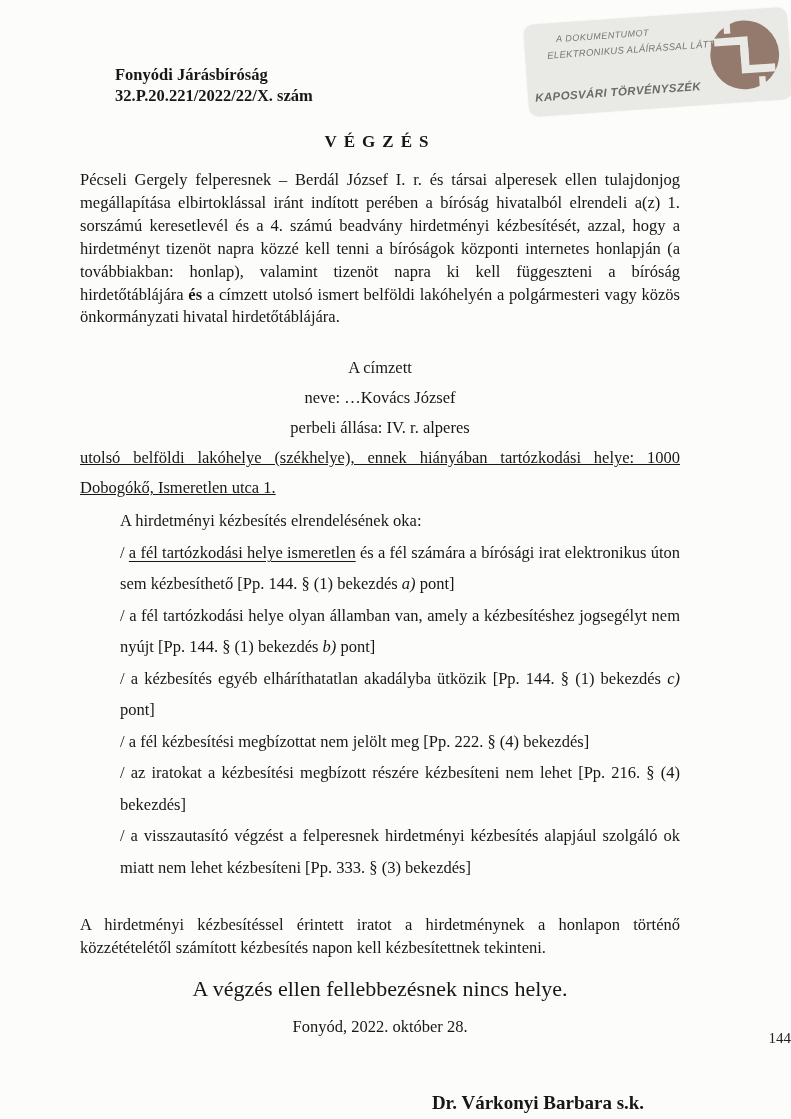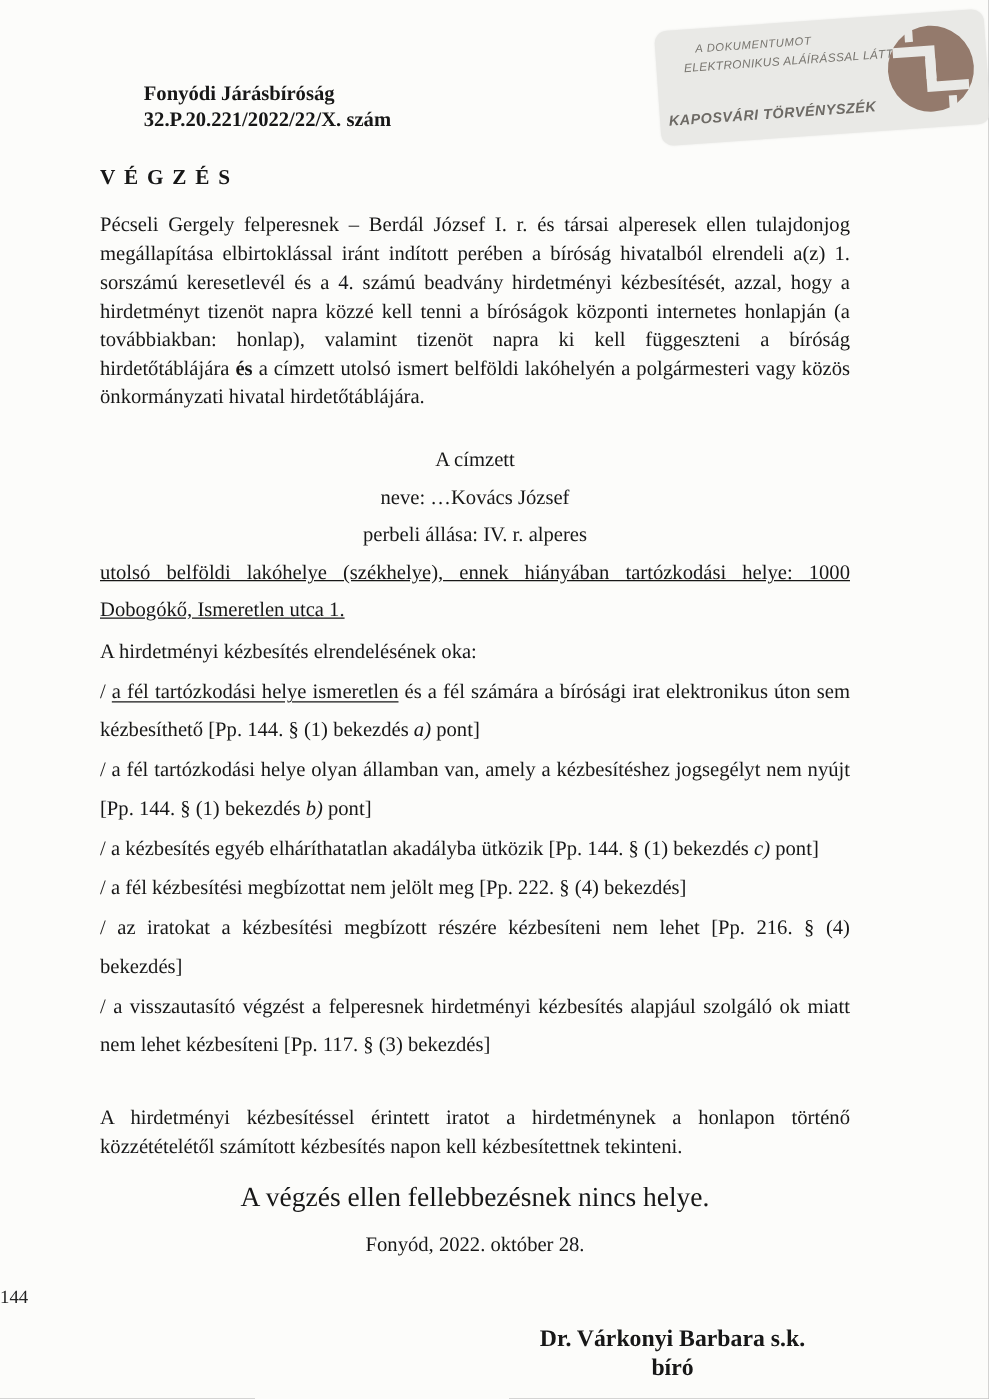--- a/index.html
+++ b/index.html
@@ -28,46 +28,46 @@
     white-space:nowrap;
   }
   .stamp .l1{left:32px;top:11px;font-size:9px;letter-spacing:.5px;}
   .stamp .l2{left:22px;top:26px;font-size:9.5px;letter-spacing:.3px;}
   .stamp .court{left:7px;bottom:13px;font-size:11.5px;font-weight:600;color:#6d6a65;letter-spacing:.4px;}
   .stamp .logo{position:absolute;right:5px;top:5px;width:80px;height:80px;}
   
   .content{position:absolute;left:80px;top:64px;width:600px;}
   .doc-header{font-weight:bold;font-size:16.5px;line-height:21px;margin-left:35px;}
   .doc-title{
-    font-weight:bold;font-size:17px;
+    text-align:center;font-weight:bold;font-size:17px;
     letter-spacing:7px;margin-top:26px;
   }
   p{margin:0;text-align:center;}
   .intro{
     margin-top:17px;text-align:justify;
     font-size:16.5px;line-height:22.9px;
   }
   .intro strong{font-weight:bold;}
   .addressee{margin-top:24px;font-size:16.5px;line-height:30px;}
   .addressee .addr-long{text-align:justify;text-decoration:underline;}
   .reasons{font-size:16.5px;line-height:31.5px;}
   .reasons .r-head{margin-top:2px;}
-  .reasons p{text-align:justify;}
+  .reasons p{text-align:justify;margin-left:40px;}
   .reasons u{text-underline-offset:3px;}
   .reasons i{font-style:italic;}
   .deemed{margin-top:30px;text-align:justify;font-size:16.5px;line-height:23px;}
   .no-appeal{margin-top:17px;font-size:22px;}
   .date-line{margin-top:15px;font-size:16.5px;font-weight:normal;}
   .sig{
     margin-top:54px;margin-left:318px;width:280px;
     text-align:center;font-weight:bold;font-size:19px;line-height:23px;
   }
   .page-number{
     position:absolute;left:0;top:1030px;width:791px;
-    text-align:left;font-size:15px;color:#222;
+    text-align:right;font-size:15px;color:#222;
   }
 </style>
 </head>
 <body>
 
 <div class="page">
 
   <div class="stamp">
     <div class="l1">A DOKUMENTUMOT</div>
     <div class="l2">ELEKTRONIKUS ALÁÍRÁSSAL LÁTTA EL:</div>
@@ -101,21 +101,21 @@
       <p class="addr-long">utolsó belföldi lakóhelye (székhelye), ennek hiányában tartózkodási helye: 1000 Dobogókő, Ismeretlen utca 1.</p>
     </div>
 
     <div class="reasons">
       <p class="r-head">A hirdetményi kézbesítés elrendelésének oka:</p>
       <p><span>/ </span><u>a fél tartózkodási helye ismeretlen</u><span> és a fél számára a bírósági irat elektronikus úton sem kézbesíthető [Pp. 144. § (1) bekezdés </span><i>a)</i><span> pont]</span></p>
       <p><span>/ a fél tartózkodási helye olyan államban van, amely a kézbesítéshez jogsegélyt nem nyújt [Pp. 144. § (1) bekezdés </span><i>b)</i><span> pont]</span></p>
       <p><span>/ a kézbesítés egyéb elháríthatatlan akadályba ütközik [Pp. 144. § (1) bekezdés </span><i>c)</i><span> pont]</span></p>
       <p>/ a fél kézbesítési megbízottat nem jelölt meg [Pp. 222. § (4) bekezdés]</p>
       <p>/ az iratokat a kézbesítési megbízott részére kézbesíteni nem lehet [Pp. 216. § (4) bekezdés]</p>
-      <p>/ a visszautasító végzést a felperesnek hirdetményi kézbesítés alapjául szolgáló ok miatt nem lehet kézbesíteni [Pp. 117. § (3) bekezdés]</p>
+      <p>/ a visszautasító végzést a felperesnek hirdetményi kézbesítés alapjául szolgáló ok miatt nem lehet kézbesíteni [Pp. 333. § (3) bekezdés]</p>
     </div>
 
     <p class="deemed">A hirdetményi kézbesítéssel érintett iratot a hirdetménynek a honlapon történő közzétételétől számított kézbesítés napon kell kézbesítettnek tekinteni.</p>
 
     <p class="no-appeal">A végzés ellen fellebbezésnek nincs helye.</p>
 
     <p class="date-line">Fonyód, 2022. október 28.</p>
 
     <div class="sig">
       <div>Dr. Várkonyi Barbara s.k.</div>

